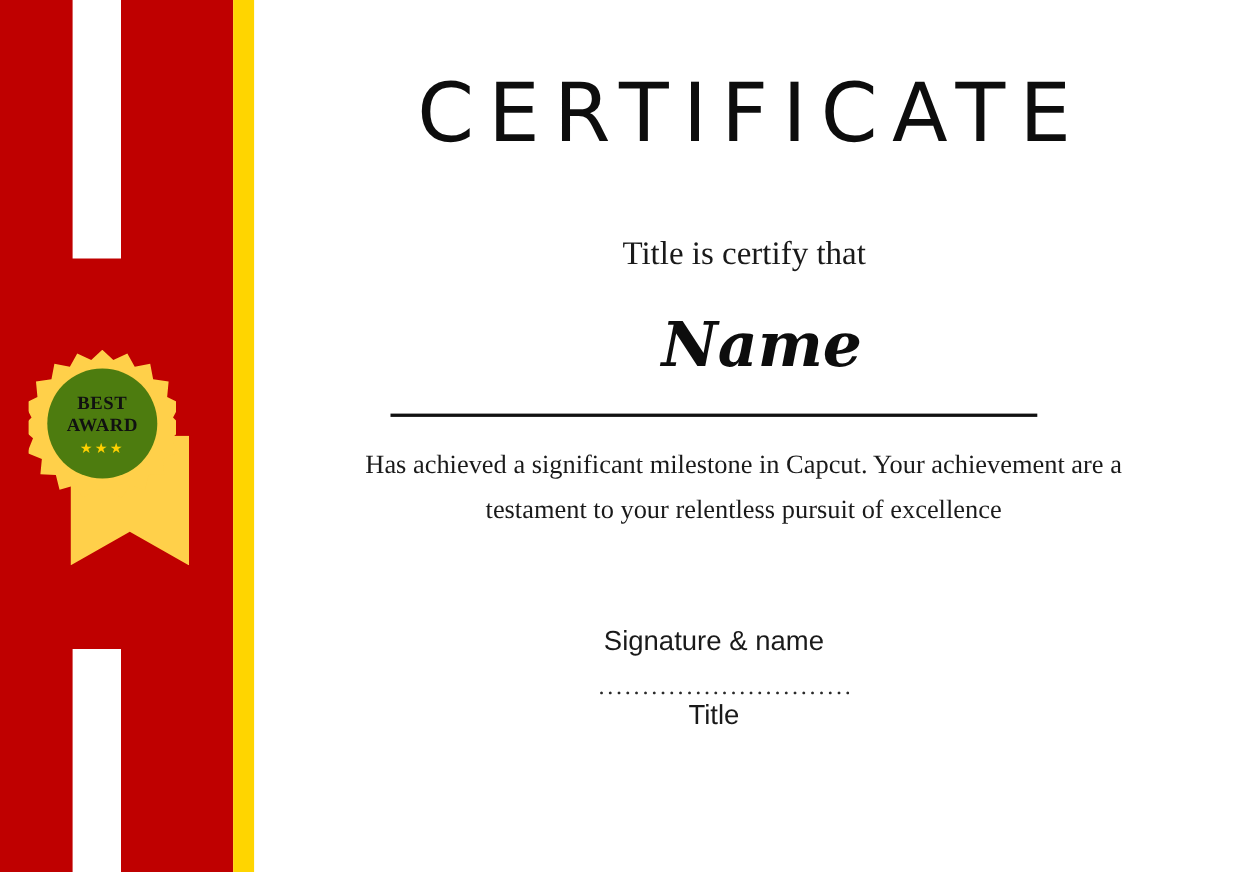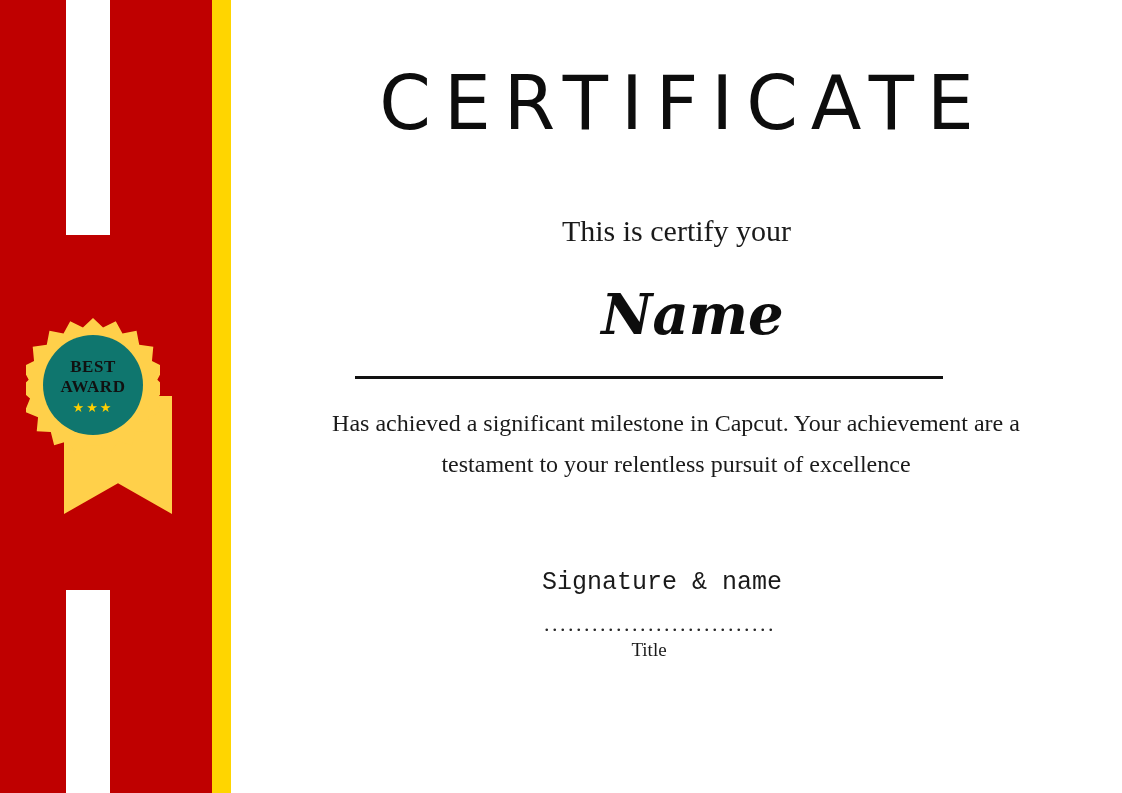--- a/index.html
+++ b/index.html
@@ -103,21 +103,21 @@
       33% 2.5%, 42.5% 7%
     );
   }
   .rosette-inner {
     position: absolute;
     left: 17px;
     top: 17px;
     width: 100px;
     height: 100px;
     border-radius: 50%;
-    background: #0f766e;
+    background: #4d7c0f;
     display: flex;
     flex-direction: column;
     align-items: center;
     justify-content: center;
   }
   .badge-text {
     font-family: "Liberation Serif", serif;
     font-weight: bold;
     font-size: 17px;
     line-height: 20px;
@@ -208,24 +208,24 @@
     width: 770px;
     text-align: center;
     font-family: "Liberation Serif", serif;
     font-size: 24px;
     line-height: 41px;
     color: #1a1a1a;
   }
   .signature-label {
     position: absolute;
     top: 567px;
-    left: 13px;
+    left: 0;
     width: 836px;
     text-align: center;
-    font-family: Liberation Mono, monospace;
+    font-family: Liberation Sans, sans-serif;
     font-size: 25px;
     line-height: 32px;
     color: #1a1a1a;
   }
   .dotted-rule {
     position: absolute;
     top: 612px;
     left: 313px;
     width: 228px;
     text-align: center;
@@ -236,22 +236,22 @@
     letter-spacing: 2.5px;
     line-height: 24px;
     color: #2a2a2a;
   }
   .title-label {
     position: absolute;
     top: 634px;
     left: 0;
     width: 836px;
     text-align: center;
-    font-family: Liberation Serif, serif;
-    font-size: 19px;
+    font-family: Liberation Sans, sans-serif;
+    font-size: 25px;
     line-height: 32px;
     color: #1a1a1a;
   }
 </style>
 </head>
 <body>
 
 <div class="certificate">
 
   <div class="left-band">
@@ -269,21 +269,21 @@
       <div class="rosette-inner">
         <div class="badge-text">BEST</div>
         <div class="badge-text">AWARD</div>
         <div class="badge-stars">★★★</div>
       </div>
     </div>
   </div>
 
   <div class="content">
     <div class="title">CERTIFICATE</div>
-    <div class="certify-line">This is certify your</div>
+    <div class="certify-line">Title is certify that</div>
     <div class="recipient-name">Name</div>
     <div class="name-rule"></div>
     <div class="body-text">Has achieved a significant milestone in Capcut. Your achievement are a testament to your relentless pursuit of excellence</div>
     <div class="signature-label">Signature &amp; name</div>
     <div class="dotted-rule">..................................</div>
     <div class="title-label">Title</div>
   </div>
 
 </div>
 

